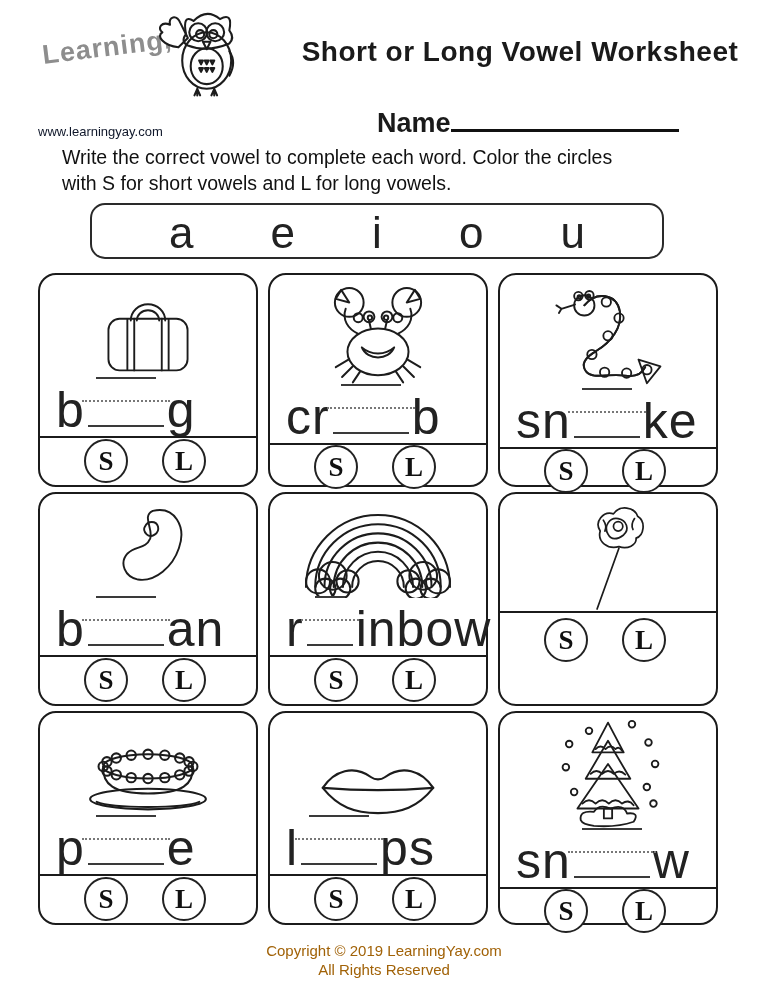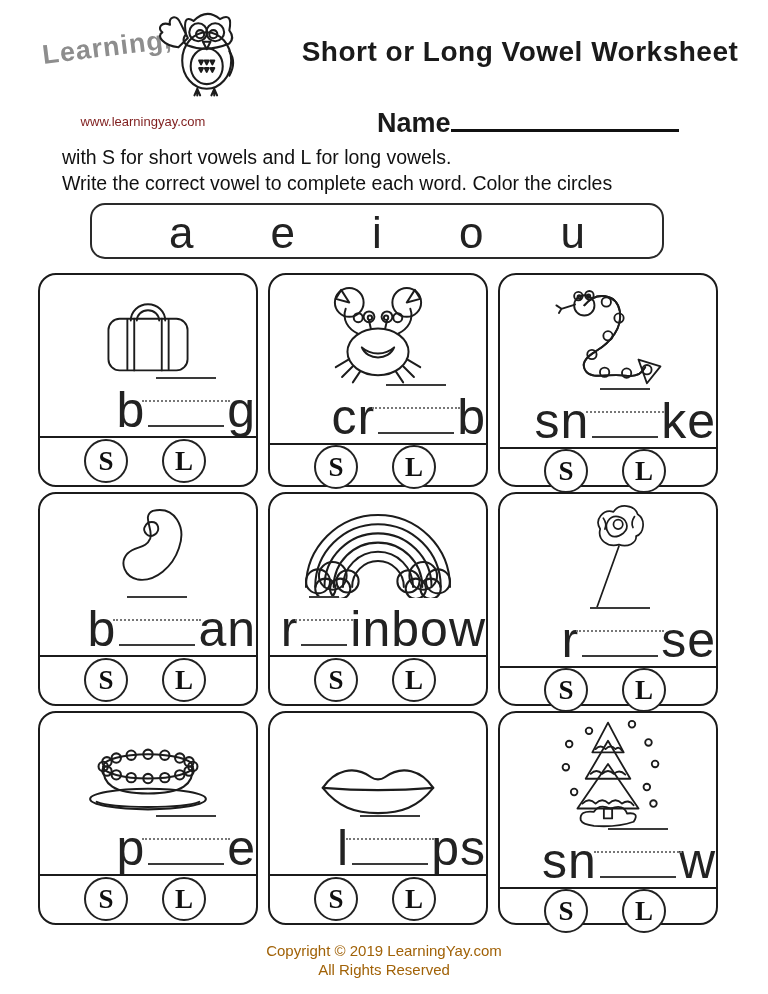--- a/index.html
+++ b/index.html
@@ -11,21 +11,21 @@
   
   .logo { position:absolute; left:38px; top:18px; width:225px; height:125px; }
   .logo-learning {
     position:absolute; left:4px; top:14px; font-size:27px; font-weight:bold;
     color:#8d8d8d; transform:rotate(-7deg); letter-spacing:1px;
   }
   .logo-yay {
     position:absolute; left:22px; top:40px; font-size:60px; font-weight:800;
     color:#9b9b9b; letter-spacing:2px; line-height:1;
   }
-  .logo-url { position:absolute; left:0; top:96px; width:210px; text-align:center; font-size:13px; color:#7f1d1d; }
+  .logo-url { position:absolute; left:0; top:106px; width:210px; text-align:left; font-size:13px; color:#0f172a; }
   .logo-owl { position:absolute; left:112px; top:-14px; }
 
   
   .title {
     position:absolute; left:300px; top:36px; width:440px; text-align:center;
     font-size:28px; font-weight:600; letter-spacing:0.5px;
   }
   .name-row { position:absolute; left:377px; top:103px; font-size:27px; font-weight:600;text-align:center; }
   .name-line { display:inline-block; width:228px; height:26px; border-bottom:3px solid #111; }
 
@@ -46,21 +46,21 @@
   .grid {
     position:absolute; left:38px; top:273px; width:680px;
     display:grid; grid-template-columns:repeat(3,220px); grid-auto-rows:214px;
     column-gap:10px; row-gap:5px;
   }
   .card {
     border:2.5px solid #1b1b1b; border-radius:18px; background:#fff;
     display:flex; flex-direction:column; box-sizing:border-box; overflow:visible;
   }
   .pic { height:112px; display:flex; align-items:flex-end; justify-content:center; padding-top:5px; }
-  .word { flex:1; text-align:right; line-height:52px; font-size:50px; color:#222; white-space:nowrap; }
+  .word { flex:1; text-align:left; line-height:52px; font-size:50px; color:#222; white-space:nowrap;margin-left:16px; }
   .wpart { letter-spacing:1px; }
   .blank { display:inline-block; position:relative; width:76px; height:46px; margin:0 3px;
            border-bottom:2.5px solid #3a3a3a; }
   .blank::before { content:""; position:absolute; top:-2px; left:8px; right:8px; border-top:2.5px solid #3a3a3a; }
   .blank::after  { content:""; position:absolute; top:21px; left:-6px; right:-6px; border-top:2px dotted #777; }
   .card.rainbow .blank { width:46px; }
   .card.snake .blank { width:66px; }
 
   .choices {
     height:54px; border-top:2.5px solid #1b1b1b;
@@ -113,22 +113,22 @@
       </svg>
     </div>
   </div>
 
   <div class="title">Short or Long Vowel Worksheet</div>
   <div class="name-row">
     <span>Name</span><span class="name-line"></span>
   </div>
 
   <div class="instructions">
+    <div>Write the correct vowel to complete each word. Color the circles</div>
     <div>with S for short vowels and L for long vowels.</div>
-    <div>Write the correct vowel to complete each word. Color the circles</div>
   </div>
 
   <div class="vowel-bank">
     <span class="vowel">a</span>
     <span class="vowel">e</span>
     <span class="vowel">i</span>
     <span class="vowel">o</span>
     <span class="vowel">u</span>
   </div>
 
@@ -261,21 +261,20 @@
       <div class="pic">
         <svg class="art" viewBox="0 0 100 140" width="78" height="110">
           <path d="M36,138 L64,60" stroke-width="2"></path>
           <path d="M64,58 C50,62 36,52 40,38 C32,26 44,12 57,16 C65,4 84,7 88,19 C99,26 96,44 86,47 C87,56 75,62 64,58 Z" fill="#fff"></path>
           <path d="M50,42 C44,32 52,20 63,22 C74,24 78,36 70,43 C62,49 54,50 50,42 Z" fill="#fff"></path>
           <circle cx="63" cy="32" r="6" fill="#fff"></circle>
           <path d="M44,24 C48,30 48,34 46,38" stroke-width="1.8"></path>
           <path d="M84,22 C80,28 80,32 82,36" stroke-width="1.8"></path>
         </svg>
       </div>
-      <div class="word"><span class="wpart">r</span><span class="blank"></span><span class="wpart">se</span></div>
       <div class="choices">
         <div class="choice">S</div>
         <div class="choice">L</div>
       </div>
     </div>
 
     <div class="card">
       <div class="pic">
         <svg class="art" viewBox="0 0 150 80" width="140" height="75">
           <ellipse cx="75" cy="61" rx="62" ry="11" fill="#fff" stroke-width="2"></ellipse>

